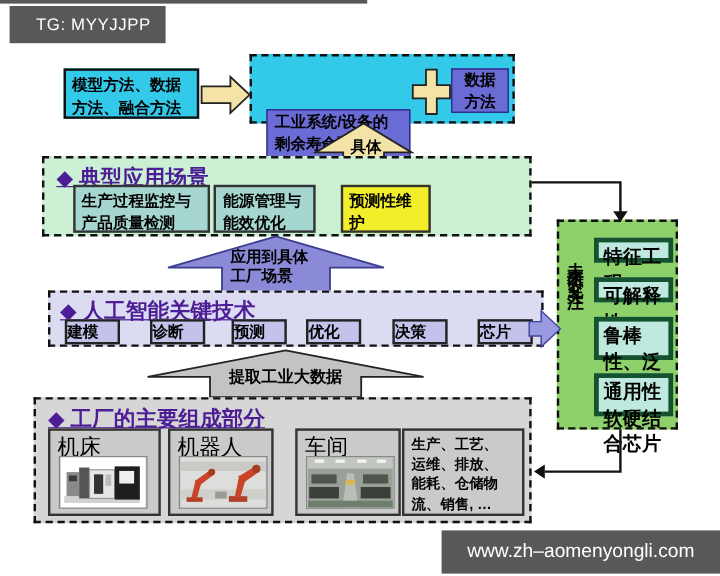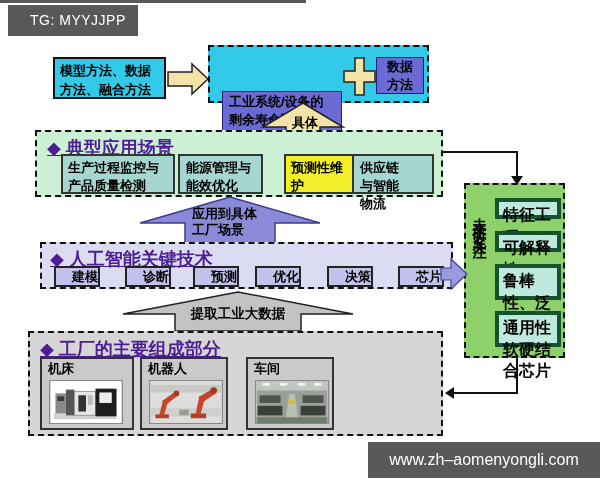--- a/index.html
+++ b/index.html
@@ -28,26 +28,26 @@
   .app-box{ position:absolute; top:22px; height:40px; background:#a5d6cf; border:2px solid #333;
             font-size:13px; font-weight:700; line-height:1.4; padding:3px 6px; }
   .app-box.b1{ left:8px;  width:114px; padding:3px 8px 3px 5px;margin-left:16px; }
   .app-box.b2{ left:141px; width:85px; }
   .app-box.b3{ left:247px; width:75px; background:#f2ee2a; padding:3px 10px 3px 5px; }
   .app-box.b4{ left:315px; width:82px; padding:3px 22px 3px 6px; }
 
   .tech-panel{ left:40px; top:242px; width:413px; height:47px; background:#dbdbf2; }
   .tech-panel .panel-title{ left:8px; top:3px; }
   .tech-box{ position:absolute; top:22px; height:21px; width:46px; background:#c2c2ea; border:2px solid #222;
-             font-size:13px; font-weight:700; text-align:right; line-height:17px; }
+             font-size:13px; font-weight:700; text-align:left; line-height:17px; }
   .t0{left:12px;} .t1{left:83px;} .t2{left:151px;} .t3{left:213px;} .t4{left:285px;} .t5{left:356px;}
 
   .factory-panel{ left:28px; top:331px; width:415px; height:105px; background:#d6d6d6; }
   .factory-box{ position:absolute; top:24px; height:73px; background:#cacaca; border:2px solid #333; }
-  .factory-box .flabel{ font-size:13px; font-weight:700; padding:1px 0 0 6px; display:block; }
+  .factory-box .flabel{ font-size:18px; font-weight:400; padding:1px 0 0 6px; display:block; }
   .f1{ left:10px; width:94px; } .f2{ left:110px; width:88px; } .f3{ left:216px; width:88px; }
   .f4{ left:305px; width:102px; font-size:12px; font-weight:700; line-height:1.38; padding:3px 16px 3px 6px; }
   .photo{ position:absolute; left:7px; top:21px; width:74px; height:44px; border:1px solid #888; display:block; }
 
   .future-panel{ left:464px; top:183px; width:101px; height:175px; background:#8ed06a; }
   .future-title{ position:absolute; left:5px; top:22px; height:135px; writing-mode:vertical-rl; text-orientation:upright;
                  font-size:14px; font-weight:700; letter-spacing:5px; color:#000; }
   .future-box{ position:absolute; left:29px; width:66px; background:#bfe9df; border:4px solid #14532d;
                font-size:16px; font-weight:700; line-height:1.35; padding:2px 2px 2px 4px; }
   .r1{ top:13px; height:21px; } .r2{ top:46px; height:21px; } .r3{ top:79px; height:36px; } .r4{ top:126px; height:36px; }
@@ -86,21 +86,20 @@
   <svg class="arrow-svg" style="left:263px; top:103px;" width="80" height="46" viewBox="0 0 80 46">
     <polygon points="40,0 80,24 57,24 57,46 23,46 23,24 0,24" fill="#f3e3a6" stroke="#222" stroke-width="1.5"></polygon>
   </svg>
   <div class="arrow-text idea-text">具体思路</div>
 
   <div class="panel app-panel">
     <div class="panel-title">◆ 典型应用场景</div>
     <div class="app-box b1">生产过程监控与产品质量检测</div>
     <div class="app-box b2">能源管理与能效优化</div>
     <div class="app-box b3">预测性维护</div>
-    <div class="app-box b4">供应链与智能物流</div>
   </div>
 
   <svg class="arrow-svg" style="left:140px; top:197px;" width="180" height="47" viewBox="0 0 180 47">
     <polygon points="90,0 180,26 135,26 135,47 45,47 45,26 0,26" fill="#8a8ad8" stroke="#3c3c90" stroke-width="1.5"></polygon>
   </svg>
   <div class="arrow-text apply-text">应用到具体工厂场景</div>
 
   <div class="panel tech-panel">
     <div class="panel-title">◆ 人工智能关键技术</div>
     <div class="tech-box t0">建模</div>
@@ -165,20 +164,21 @@
         <polygon points="30,44 44,44 40,14 34,14" fill="#b9bfb4"></polygon>
         <rect x="3" y="15" width="22" height="8" fill="#50554e"></rect>
         <rect x="48" y="15" width="22" height="8" fill="#50554e"></rect>
         <rect x="1" y="26" width="26" height="10" fill="#3c403a"></rect>
         <rect x="46" y="26" width="26" height="10" fill="#3c403a"></rect>
         <rect x="0" y="38" width="74" height="6" fill="#6f7f6d"></rect>
         <rect x="33" y="20" width="8" height="4" fill="#d8b84a"></rect>
       </svg>
     </div>
 
+    <div class="factory-box f4">生产、工艺、运维、排放、能耗、仓储物流、销售, …</div>
   </div>
 
   <div class="panel future-panel">
     <div class="future-title">未来研究关注</div>
     <div class="future-box r1">特征工程</div>
     <div class="future-box r2">可解释性</div>
     <div class="future-box r3">鲁棒性、泛化性</div>
     <div class="future-box r4">通用性软硬结合芯片</div>
   </div>
 

